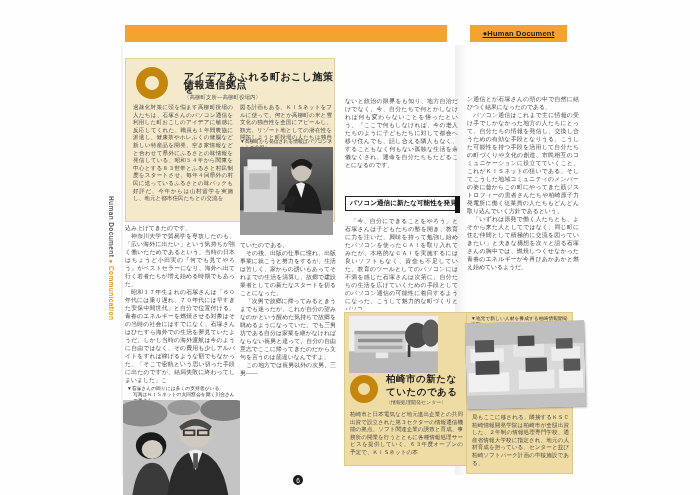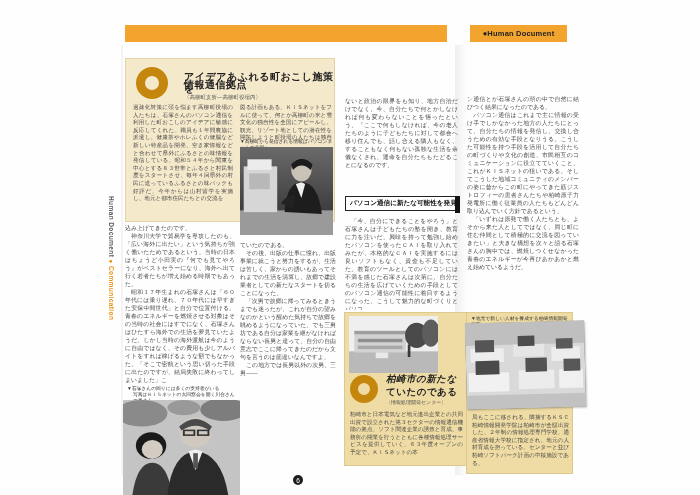--- a/index.html
+++ b/index.html
@@ -2,21 +2,21 @@
 <html><head>
 <meta charset="utf-8">
 <style>
   html,body{margin:0;padding:0;background:#ffffff;}
   #canvas{
     position:relative;width:700px;height:495px;background:#fefefe;overflow:hidden;
     font-family:"Liberation Sans","DejaVu Sans",sans-serif;color:#3b3b3b;
   }
   .abs{position:absolute;}
   
-  .bar{background:#F2A42E;height:17px;}
+  .bar{background:#F2A42E;height:17px;text-decoration:underline;}
   .bar-label{display:flex;align-items:center;justify-content:center;
     font-size:7.5px;font-weight:bold;color:#222;letter-spacing:.2px;}
   
   .side-wrap{left:115px;top:188px;width:1px;height:1px;}
   .side-rot{display:inline-block;transform:rotate(90deg);transform-origin:0 0;
     white-space:nowrap;font-size:6.5px;font-weight:bold;letter-spacing:.4px;}
   .side-black{color:#5a5a5a;}
   .side-orange{color:#E8940F;}
   
   .cream{background:#F5E9CC;border:1px solid #E3D2A6;box-sizing:border-box;}
@@ -120,21 +120,21 @@
 
   <div class="abs bodytxt" style="left:345px;top:97px;width:113px;height:95px;">ないと政治の限界をも知り、地方自治だけでなく、今、自分たちで何とかしなければ何も変わらないことを悟ったという。「ここで何もしなければ、今の老人たちのように子どもたちに対して都会へ移り住んでも、話し合える隣人もなく、することもなく何もない孤独な生活を余儀なくされ、運命を自分たちもたどることになるのです。</div>
   <div class="abs sec-head" style="left:345px;top:196px;width:114px;height:15px;">
     <span>パソコン通信に新たな可能性を発見</span>
     <span class="sec-bar"></span>
   </div>
   <div class="abs bodytxt" style="left:345px;top:217px;width:113px;height:93px;">　「今、自分にできることをやろう」と石塚さんは子どもたちの塾を開き、教育に力を注いだ。興味を持って勉強し始めたパソコンを使ったＣＡＩを取り入れてみたが、本格的なＣＡＩを実施するには良いソフトもなく、資金も不足していた。教育のツールとしてのパソコンには不満を感じた石塚さんは次第に、自分たちの生活を広げていくための手段としてのパソコン通信の可能性に着目するようになった。こうして魅力的な町づくりとパソコ</div>
 
   <div class="abs cream2" style="left:344px;top:312px;width:125px;height:154px;">
     <div class="abs ring" style="left:5px;top:62px;width:28px;height:28px;border-width:8px;"></div>
-    <div class="abs f-title" style="left:41px;top:60px;width:80px;font-size:9.5px;font-style:italic;">柏崎市の新たな</div>
+    <div class="abs f-title" style="left:41px;top:60px;width:80px;font-size:9.5px;">柏崎市の新たな</div>
     <div class="abs f-title" style="left:41px;top:73px;width:80px;font-size:9.5px;">ていたのである</div>
     <div class="abs f-sub" style="left:41px;top:86px;width:82px;font-size:5px;">〈情報処理開発センター〉</div>
     <div class="abs boxtxt" style="left:5px;top:98px;width:113px;height:50px;">柏崎市と日本電気など地元進出企業との共同出資で設立された第３セクターの情報通信機能の拠点。ソフト関連企業の誘致と育成、事務所の開業を行うとともに各種情報処理サービスを提供していく。６３年度オープンの予定で、ＫＩＳネットの本</div>
   </div>
 
   <div class="abs photo" style="left:349px;top:316px;width:89px;height:57px;">
     <svg viewBox="0 0 100 100" preserveAspectRatio="none">
       <rect width="100" height="100" fill="#efefef"></rect>
       <rect x="0" y="62" width="100" height="38" fill="#b9b9b9"></rect>
       <rect x="6" y="30" width="58" height="34" fill="#d2d2d2"></rect>

